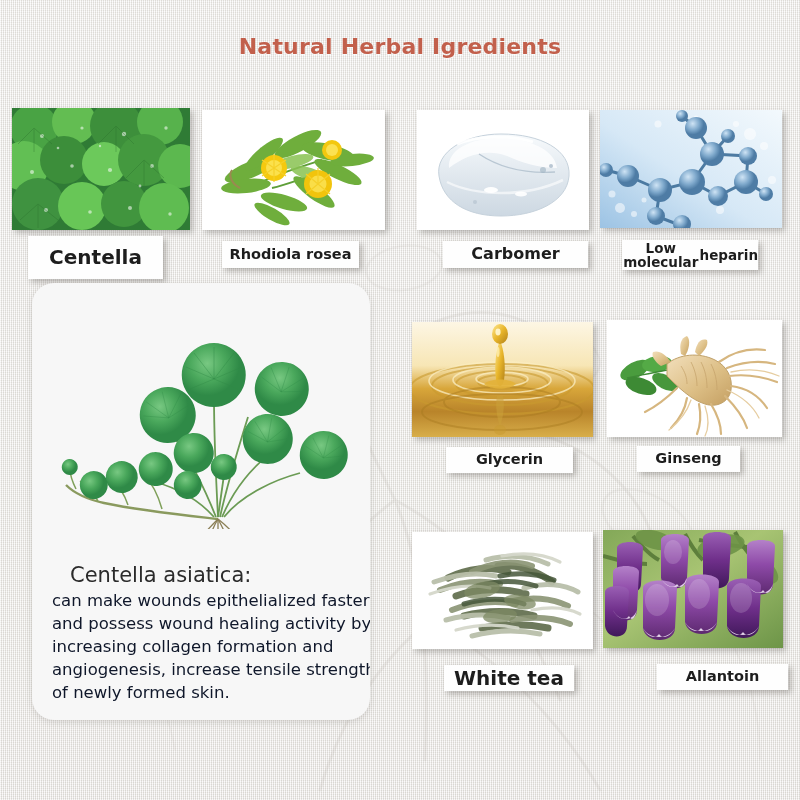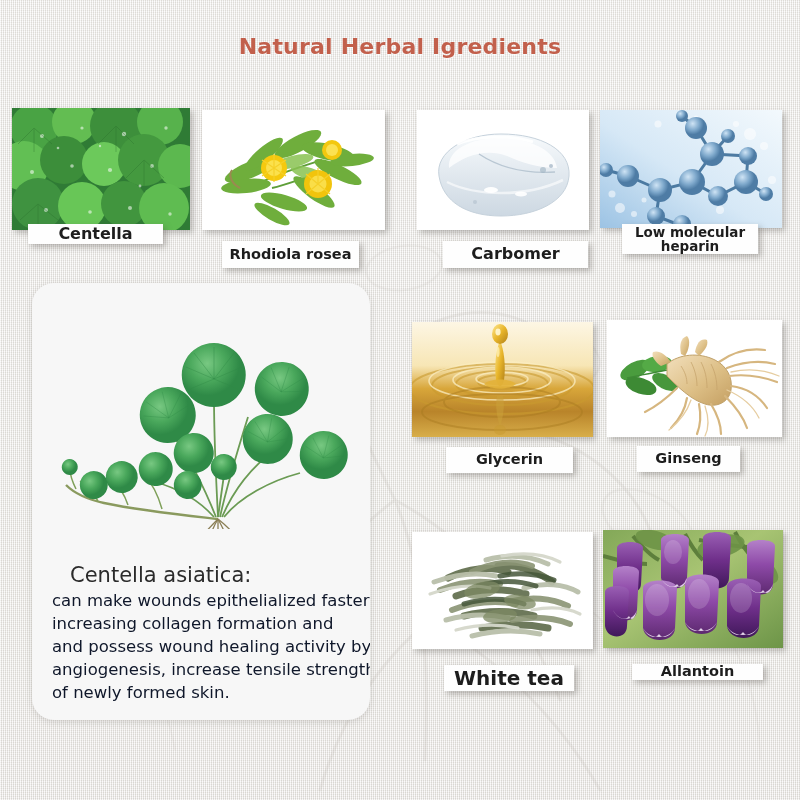--- a/index.html
+++ b/index.html
@@ -151,21 +151,21 @@
         </g>
         <g stroke="#2a6f2c" stroke-width="1" opacity=".35" fill="none">
           <path d="M22 20 L22 44 M22 20 L6 36 M22 20 L40 36"></path>
           <path d="M104 18 L104 44 M104 18 L86 36 M104 18 L122 36"></path>
           <path d="M26 96 L26 120 M26 96 L8 112 M26 96 L46 112"></path>
           <path d="M132 52 L132 78 M132 52 L114 70 M132 52 L152 70"></path>
         </g>
       </svg>
     </div>
   </div>
-  <div class="plate" style="left:28px;top:224px;width:135px;height:20px;font-size:16px;">
+  <div class="plate" style="left:28px;top:236px;width:135px;height:43px;font-size:20px;">
     <span>Centella</span>
   </div>
 
   <div class="photo" style="left:202px;top:110px;width:183px;height:120px;">
     <div class="inner">
       <svg viewBox="0 0 183 120" preserveAspectRatio="none">
         <rect width="183" height="120" fill="#ffffff"></rect>
         <g stroke="#5e9e39" stroke-width="2" fill="none">
           <path d="M60 72 C75 64 95 58 120 50"></path>
           <path d="M70 78 C88 74 105 66 130 60"></path>
@@ -282,21 +282,21 @@
           <circle cx="56" cy="106" r="9" fill="url(#ball)"></circle>
           <circle cx="82" cy="114" r="9" fill="url(#ball)"></circle>
           <circle cx="128" cy="26" r="7" fill="url(#ball)"></circle>
           <circle cx="82" cy="6" r="6" fill="url(#ball)"></circle>
           <circle cx="6" cy="60" r="7" fill="url(#ball)"></circle>
           <circle cx="166" cy="84" r="7" fill="url(#ball)"></circle>
         </g>
       </svg>
     </div>
   </div>
-  <div class="plate" style="left:622px;top:224px;width:136px;height:30px;font-size:13.5px;flex-direction:column;">
+  <div class="plate" style="left:622px;top:240px;width:136px;height:30px;font-size:13.5px;flex-direction:row;">
     <span>Low molecular</span>
     <span>heparin</span>
   </div>
 
   <div class="infocard">
     <div class="illus">
       <svg viewBox="0 0 338 240" preserveAspectRatio="xMidYMid meet">
         <defs>
           <radialGradient id="leaf" cx="40%" cy="32%">
             <stop offset="0%" stop-color="#78c882"></stop>
@@ -393,22 +393,22 @@
             <path d="M0 -13 A13 13 0 1 1 -0.5 -13 Z M-3 9 L0 2 L3 9 A13 13 0 0 1 -3 9 Z" fill="url(#leaf)"></path>
           </g>
         </g>
       </svg>
     </div>
 
     <div class="info-text">
       <div class="info-title">Centella asiatica:</div>
       <div class="info-body">
         <div>can make wounds epithelialized faster</div>
+        <div>and possess wound healing activity by</div>
         <div> increasing collagen formation and</div>
-        <div>and possess wound healing activity by</div>
         <div>angiogenesis, increase tensile strength</div>
         <div> of newly formed skin.</div>
       </div>
     </div>
   </div>
 
   <div class="photo" style="left:412px;top:322px;width:181px;height:115px;">
     <div class="inner">
       <svg viewBox="0 0 181 115" preserveAspectRatio="none">
         <defs>
@@ -625,17 +625,17 @@
 
         <g fill="#ffffff" opacity=".16">
           <ellipse cx="54" cy="70" rx="12" ry="16"></ellipse>
           <ellipse cx="96" cy="64" rx="11" ry="15"></ellipse>
           <ellipse cx="138" cy="68" rx="11" ry="15"></ellipse>
           <ellipse cx="70" cy="22" rx="9" ry="12"></ellipse>
         </g>
       </svg>
     </div>
   </div>
-  <div class="plate" style="left:632px;top:664px;width:131px;height:16px;font-size:14.5px;">
+  <div class="plate" style="left:657px;top:664px;width:131px;height:26px;font-size:14.5px;">
     <span>Allantoin</span>
   </div>
 
 </div>
 
 </body></html>

